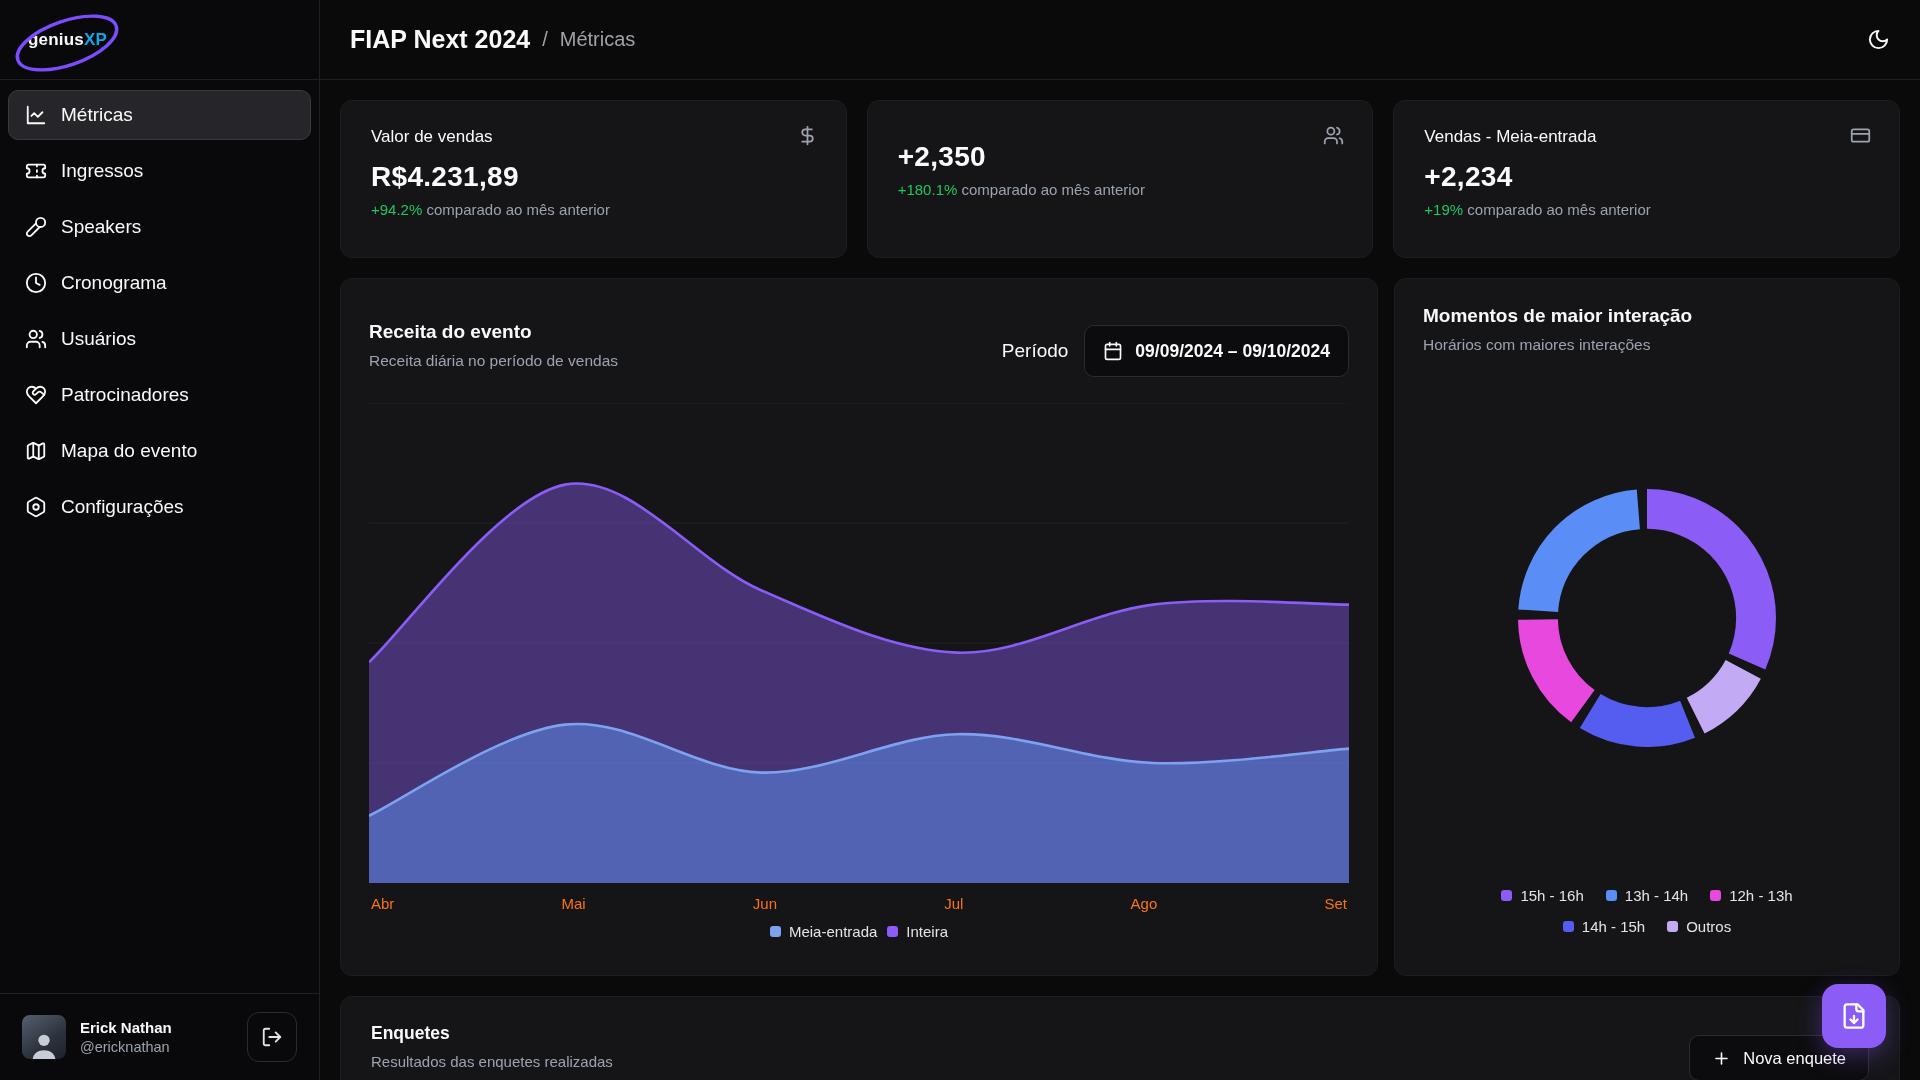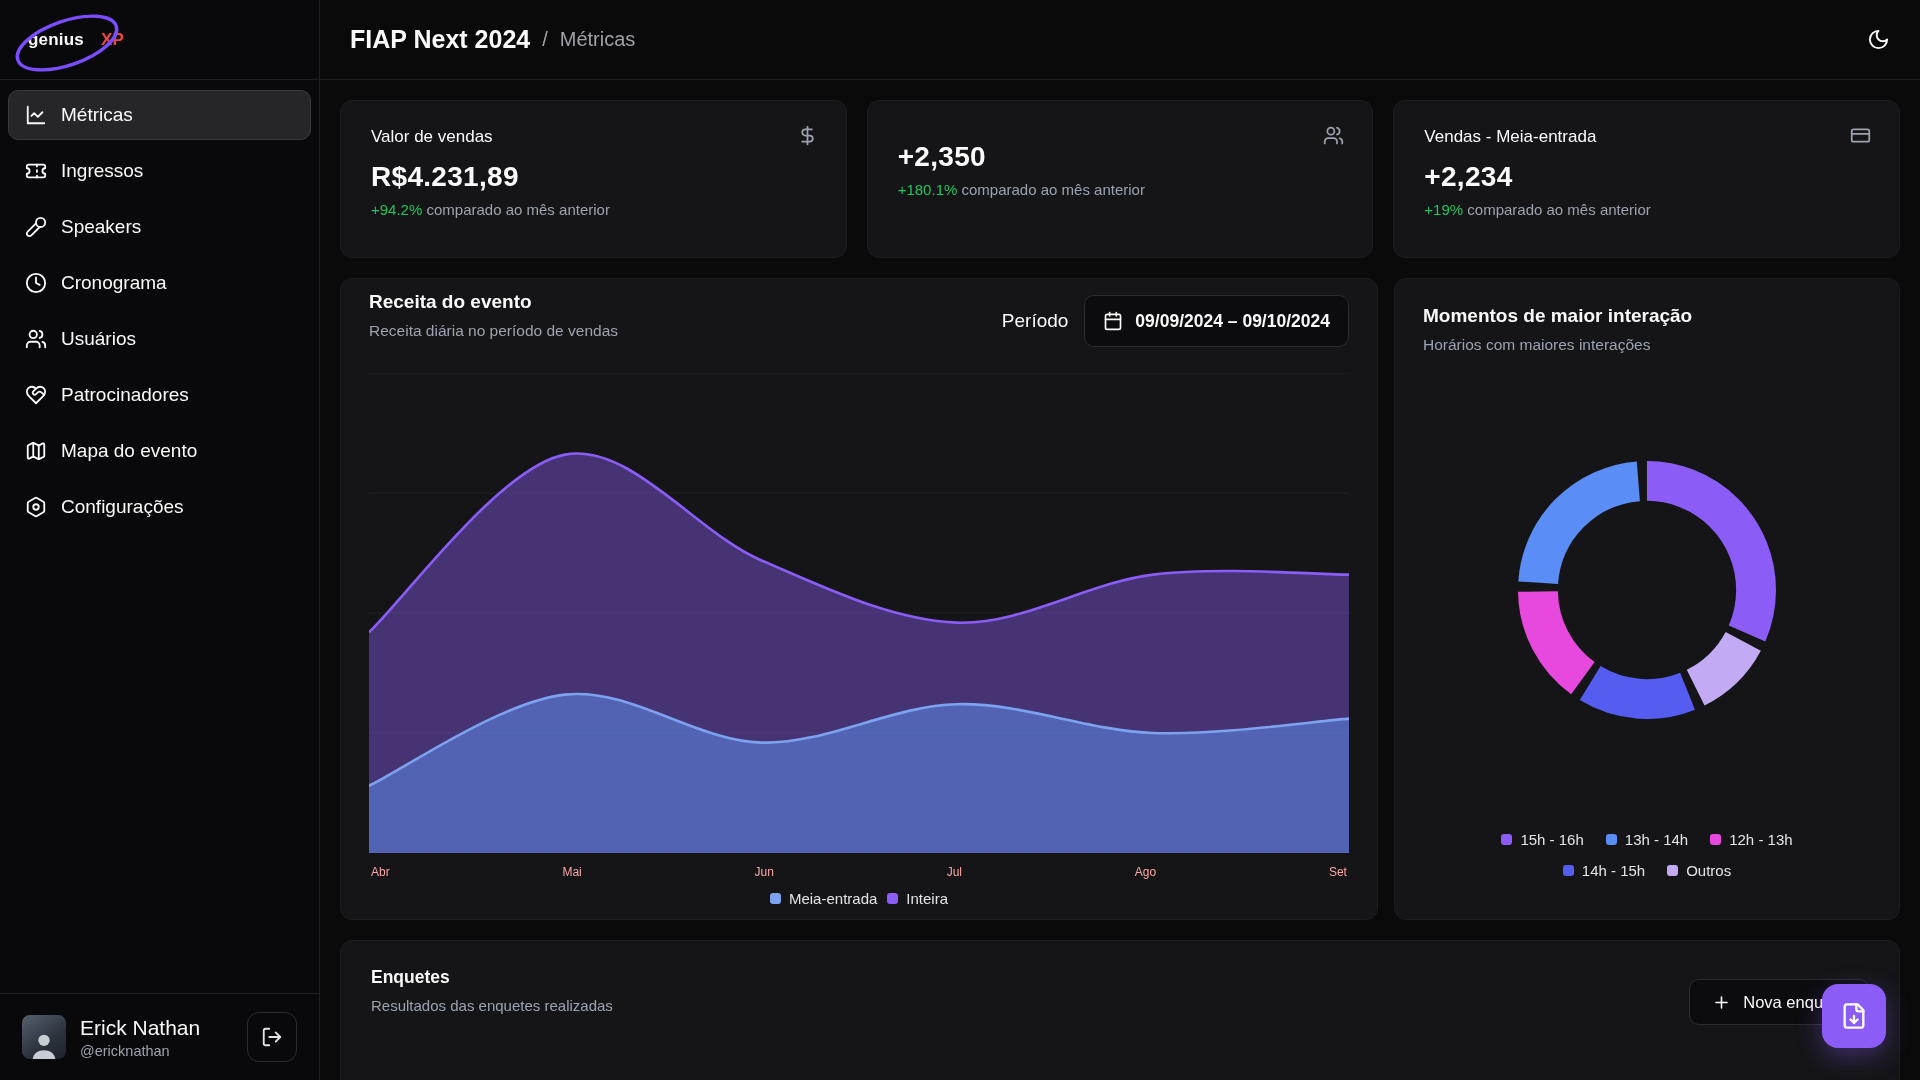--- a/index.html
+++ b/index.html
@@ -5,34 +5,34 @@
   * { margin:0; padding:0; box-sizing:border-box; }
   html,body { width:1920px; height:1080px; overflow:hidden; background:#0a0a0b;
     font-family:"Liberation Sans", sans-serif; color:#fafafa; }
   .app { display:flex; width:1920px; height:1080px; }
 
   
   .sidebar { width:320px; height:100%; background:#09090b; border-right:1px solid #202023;
     display:flex; flex-direction:column; flex-shrink:0; }
   .logo-wrap { height:80px; border-bottom:1px solid #202023; display:flex; align-items:center; padding-left:28px; }
   .logo { position:relative; display:inline-flex; font-size:17px; font-weight:800; letter-spacing:.2px; }
-  .logo .accent { color:#ef4444;margin-left:17px; }
+  .logo .accent { color:#0ea5e9; }
   .logo-ring { position:absolute; left:-22px; top:-20px; pointer-events:none; }
   .nav { padding:10px 8px; display:flex; flex-direction:column; gap:6px; }
   .nav-item { display:flex; align-items:center; gap:14px; height:50px; padding:0 16px;
     border-radius:10px; font-size:19px; color:#fafafa; cursor:pointer; border:1px solid transparent; }
   .nav-item .icon { color:#fafafa; flex-shrink:0; }
   .nav-item.active { background:#26262a; border-color:#39393f; }
   .side-footer { margin-top:auto; border-top:1px solid #202023; padding:18px 22px;
     display:flex; align-items:center; gap:14px; }
   .avatar { width:44px; height:44px; border-radius:8px; flex-shrink:0; overflow:hidden;
     background:linear-gradient(145deg,#55616f 0%,#2c333d 60%,#1c212a 100%); position:relative; }
   .avatar svg { position:absolute; bottom:-4px; left:50%; transform:translateX(-50%); }
   .user-meta { display:flex; flex-direction:column; gap:3px; }
-  .user-name { font-size:21px; font-weight:400; }
+  .user-name { font-size:15px; font-weight:700; }
   .user-handle { font-size:14.5px; color:#9ca3af; }
   .logout-btn { margin-left:auto; width:50px; height:50px; border-radius:12px; border:1px solid #2c2c31;
     background:transparent; color:#e4e4e7; display:flex; align-items:center; justify-content:center; cursor:pointer; }
 
   
   .main { flex:1; display:flex; flex-direction:column; position:relative; overflow:hidden; }
   .topbar { height:80px; border-bottom:1px solid #202023; display:flex; align-items:center;
     padding:0 30px; gap:12px; flex-shrink:0; }
   .page-title { font-size:25px; font-weight:800; }
   .crumb-sep, .crumb { font-size:20px; color:#a1a1aa; font-weight:400; }
@@ -44,33 +44,33 @@
 
   .stats-row { display:flex; gap:20px; }
   .stat-card { flex:1; height:158px; padding:26px 30px; position:relative; }
   .stat-title { font-size:17px; font-weight:500; color:#fafafa; }
   .stat-icon { position:absolute; top:24px; right:28px; color:#9ca3af; }
   .stat-value { font-size:28px; font-weight:800; margin-top:14px; letter-spacing:.3px; }
   .stat-sub { font-size:15px; color:#9ca3af; margin-top:8px; }
   .stat-sub .delta { color:#22c55e; }
 
   .charts-row { display:flex; gap:16px; height:698px; }
-  .revenue-card { width:1038px; padding:12px 28px; display:flex; flex-direction:column; flex-shrink:0; }
+  .revenue-card { width:1038px; padding:42px 28px; display:flex; flex-direction:column; flex-shrink:0; }
   .rev-head { display:flex; align-items:flex-start; justify-content:space-between; }
   .card-title { font-size:19px; font-weight:700; }
   .card-sub { font-size:15.5px; color:#9ca3af; margin-top:9px; }
   .period-group { display:flex; align-items:center; gap:16px; margin-top:4px; }
   .period-label { font-size:19px; font-weight:500; color:#fafafa; }
   .period-btn { display:flex; align-items:center; gap:12px; height:52px; padding:0 18px;
     background:#0c0c0e; border:1px solid #2b2b30; border-radius:10px; color:#fafafa;
     font-size:17.5px; font-weight:700; font-family:inherit; cursor:pointer; }
   .area-wrap { margin-top:26px; }
   .area-chart { display:block; width:100%; height:480px; }
   .x-axis { display:flex; justify-content:space-between; margin-top:12px; padding:0 2px; }
-  .x-axis span { font-size:12px; color:#fca5a5; }
+  .x-axis span { font-size:15px; color:#f97316; }
   .legend-row { display:flex; justify-content:center; gap:10px; margin-top:11px;align-items:flex-end; }
   .legend-item { display:flex; align-items:center; gap:8px; font-size:15px; color:#e4e4e7; }
   .legend-dot { width:11px; height:11px; border-radius:3px; flex-shrink:0; }
 
   .interactions-card { flex:1; padding:26px 28px; display:flex; flex-direction:column; }
   .donut-zone { flex:1; display:flex; align-items:center; justify-content:center; }
   .donut-legend { display:flex; flex-direction:column; gap:14px; margin:6px 0 14px; }
   .donut-legend .row { display:flex; justify-content:center; gap:22px; }
 
   .polls-card { height:200px; padding:26px 30px; position:relative; flex-shrink:0; }

